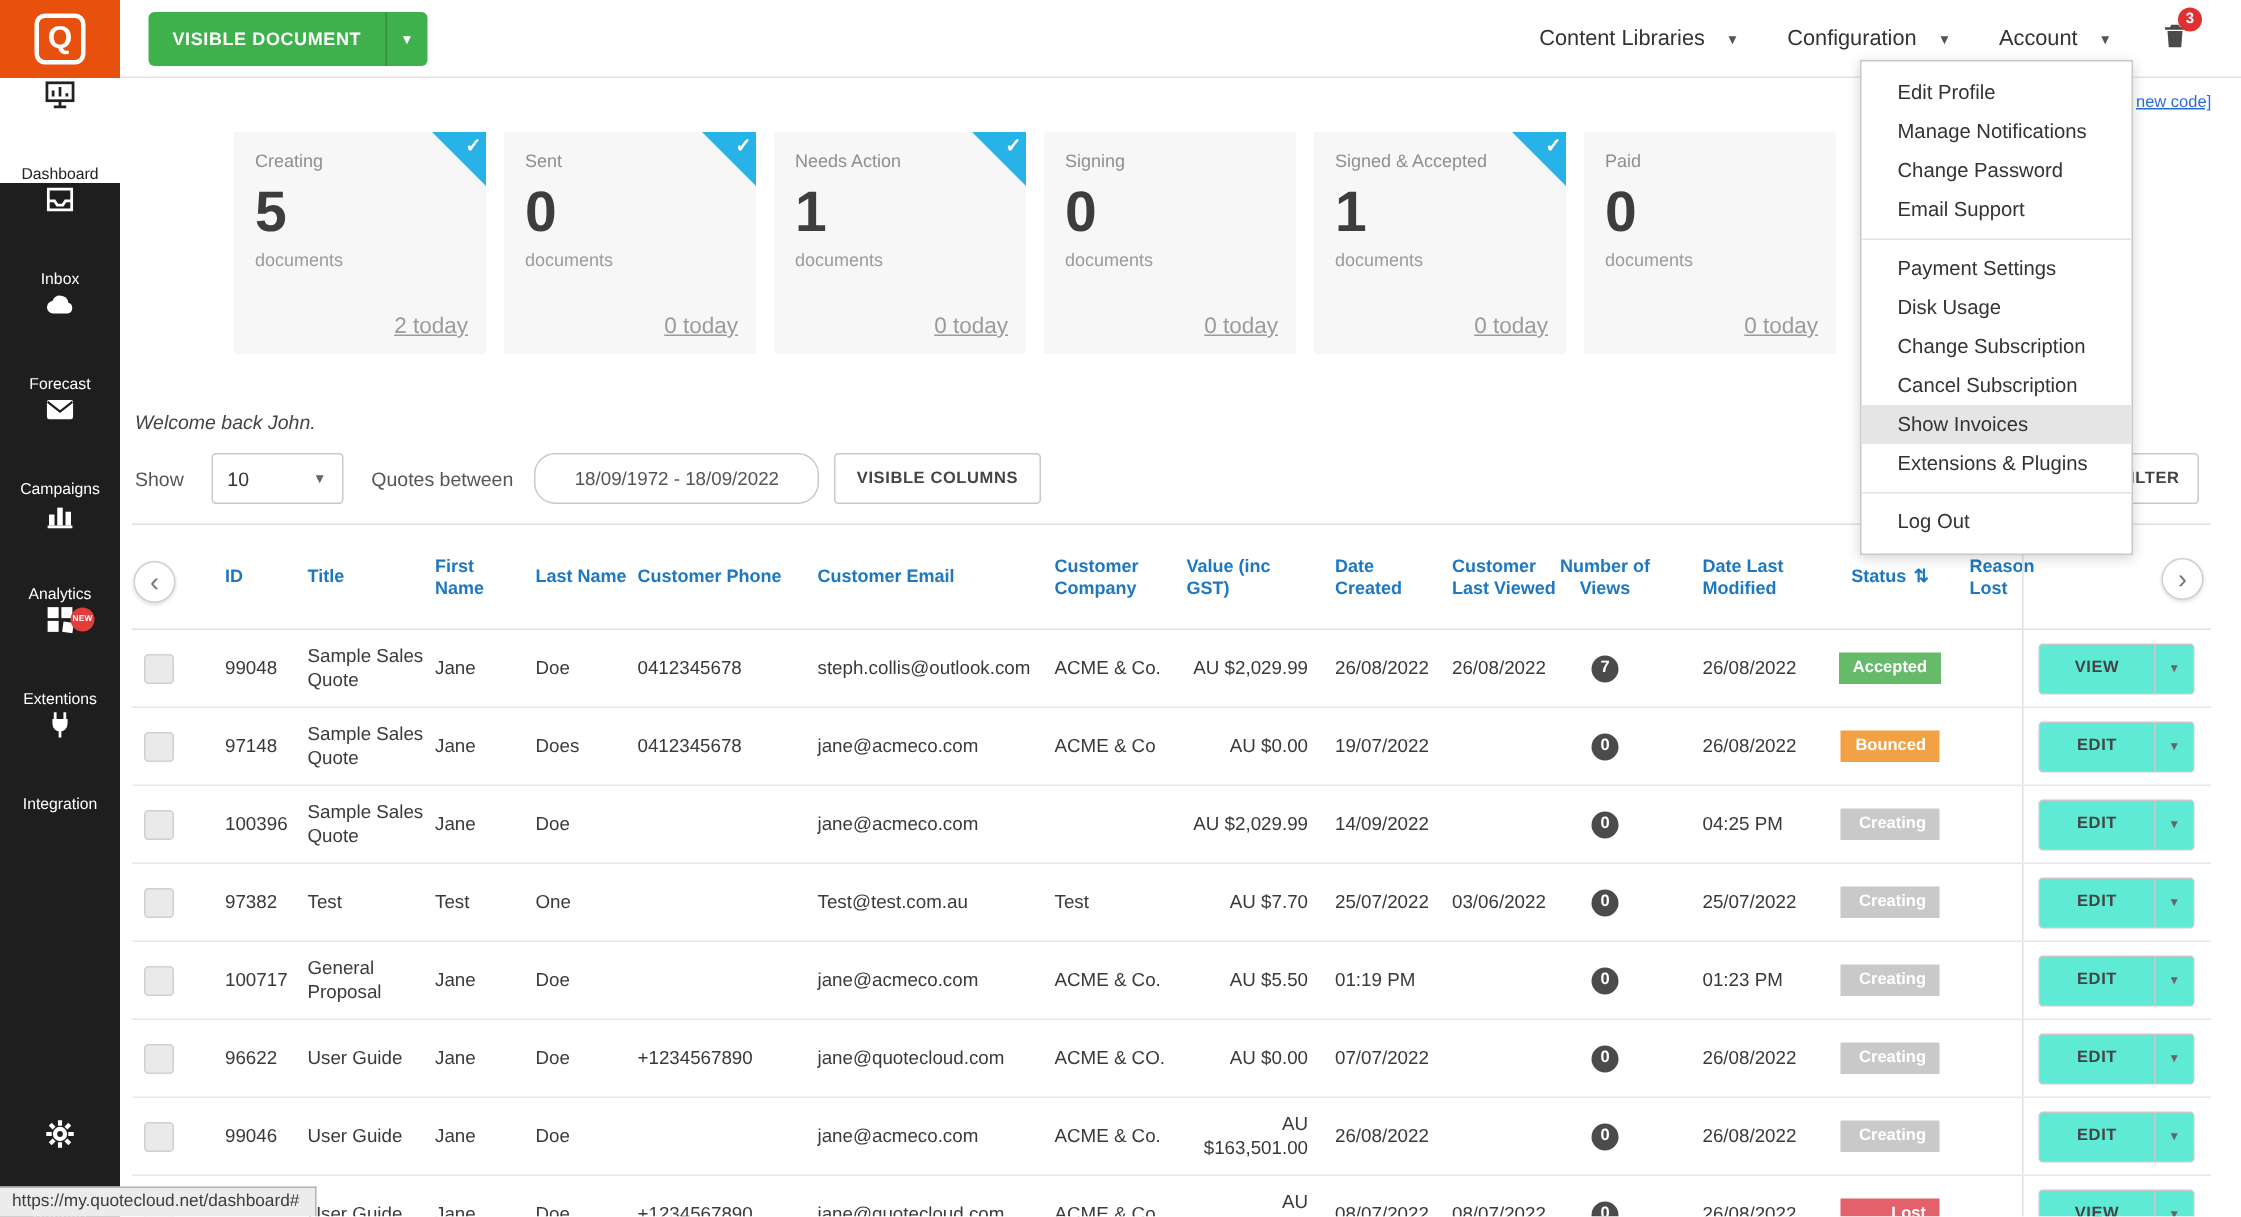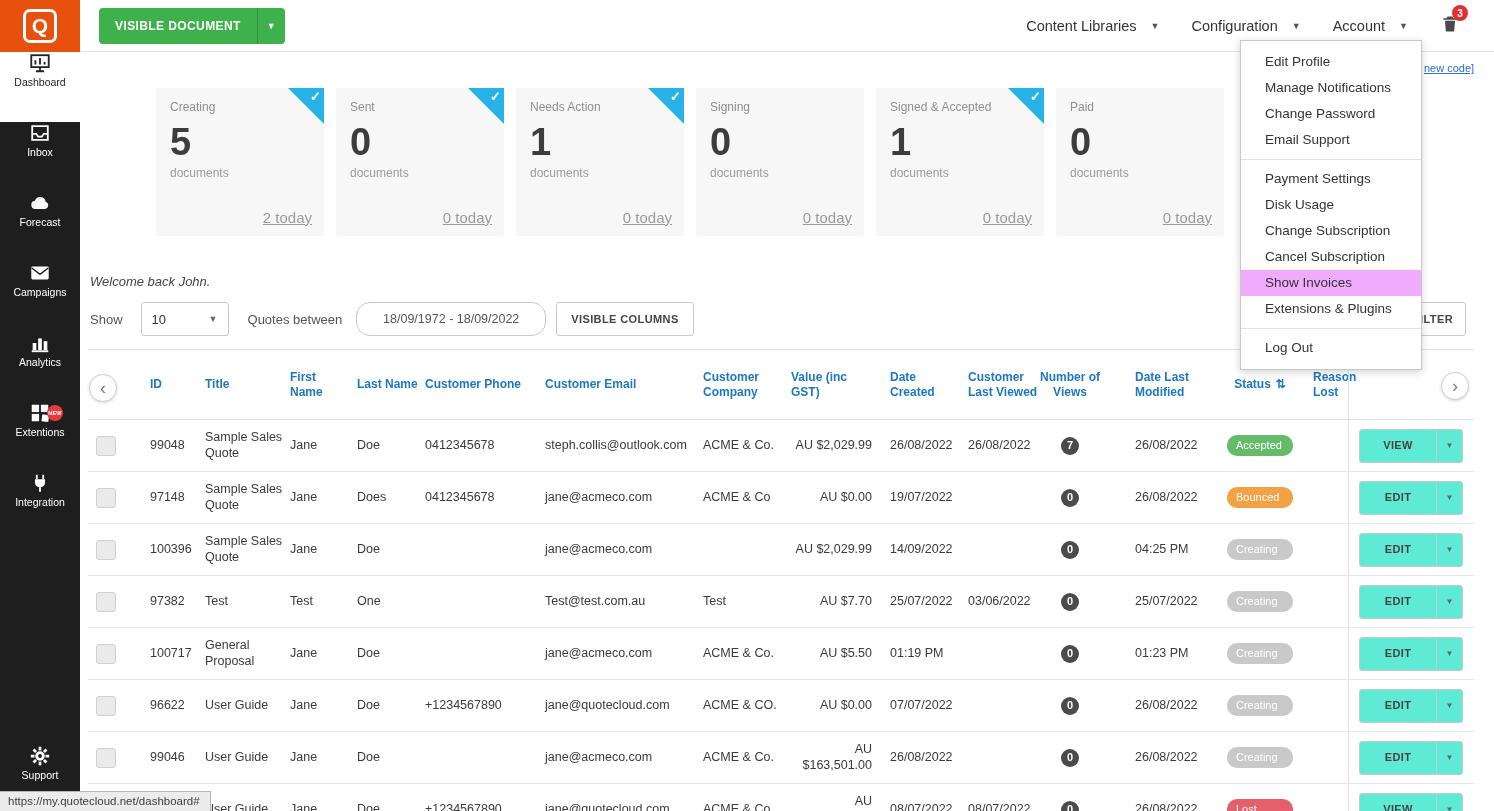--- a/index.html
+++ b/index.html
@@ -6,21 +6,21 @@
   html, body {
     width: 1494px; height: 811px; overflow: hidden; position: relative;
     background: #fff; font-family: "Liberation Sans", sans-serif; color: #333;
   }
 
   
   .sidebar { position: absolute; left: 0; top: 0; width: 80px; height: 811px; background: #1e1e1e; z-index: 50; }
   .logo { width: 80px; height: 52px; background: #e8500e; display: flex; align-items: center; justify-content: center; }
   .logo-inner { width: 34px; height: 34px; border: 3px solid #fff; border-radius: 7px; display: flex; align-items: center; justify-content: center; color: #fff; font-weight: bold; font-size: 21px; }
   .sb-nav { position: absolute; top: 52px; left: 0; width: 80px; }
-  .sb-item { width: 80px; height: 70px; display: flex; flex-direction: column; align-items: center; justify-content: flex-start; gap: 2px; color: #fff; cursor: pointer; position: relative; }
+  .sb-item { width: 80px; height: 70px; display: flex; flex-direction: column; align-items: center; justify-content: space-between; gap: 2px; color: #fff; cursor: pointer; position: relative; }
   .sb-item.active { background: #fff; color: #222; }
   .sb-item svg { display: block; }
   .sb-label { font-size: 10.5px; }
   .fold { stroke: #1e1e1e; }
   .new-badge { position: absolute; top: 3px; right: 17px; width: 16px; height: 16px; border-radius: 50%; background: #e23c3c; color: #fff; font-size: 5.5px; font-weight: bold; display: flex; align-items: center; justify-content: center; letter-spacing: .2px; }
   .sb-bottom { position: absolute; bottom: 0; left: 0; width: 80px; height: 66px; }
 
   
   .topbar { position: absolute; left: 80px; top: 0; right: 0; height: 52px; background: #fff; border-bottom: 1px solid #e3e3e3; z-index: 40; }
   .create-btn { position: absolute; left: 19px; top: 8px; height: 36px; display: inline-flex; align-items: stretch; background: #3fb14c; border-radius: 4px; overflow: hidden; cursor: pointer; }
@@ -76,33 +76,33 @@
   .thead .col-value { justify-content: flex-start; text-align: left; padding-left: 6px; }
   .col-created { width: 80px; padding-left: 10px; }
   .col-viewed { width: 80px; padding-left: 8px; }
   .col-views { width: 60px; justify-content: center; padding: 0; text-align: center; }
   .col-modified { width: 115px; padding-left: 35px; }
   .col-status { width: 90px; justify-content: center; padding: 0; }
   .col-reason { width: 43px; padding-left: 8px; }
   .col-action { width: 126px; border-left: 1px solid #e0e0e0; padding-left: 10px; }
   .checkbox { width: 20px; height: 20px; background: #eaeaea; border: 1px solid #d0d0d0; border-radius: 3px; cursor: pointer; }
   .views-badge { display: inline-flex; width: 18px; height: 18px; border-radius: 50%; background: #4b4b4b; color: #fff; font-size: 11px; font-weight: bold; align-items: center; justify-content: center; }
-  .status-badge { display: inline-block; min-width: 66px; padding: 4px 9px; border-radius: 10px; background: #ccc; color: #fff; font-size: 11px; font-weight: normal; text-align: left; }
+  .status-badge { display: inline-block; min-width: 66px; padding: 4px 9px; border-radius: 0; background: #ccc; color: #fff; font-size: 11px; font-weight: bold; text-align: right; }
   .sort-icon { margin-left: 5px; font-size: 12px; color: #1d78c1; }
   .split-btn { display: inline-flex; height: 34px; border: 1px solid #c9c9c9; border-radius: 3px; background: #5eead4; overflow: hidden; cursor: pointer; }
   .split-main { width: 76px; display: flex; align-items: center; justify-content: center; font-size: 11px; font-weight: bold; color: #444; letter-spacing: .4px; }
   .split-caret { width: 26px; display: flex; align-items: center; justify-content: center; color: #666; font-size: 8px; border-left: 1px solid #c9c9c9; }
   .scroll-arrow { position: absolute; width: 28px; height: 28px; border-radius: 50%; background: #fff; border: 1px solid #cfcfcf; box-shadow: 0 1px 3px rgba(0,0,0,.15); display: flex; align-items: center; justify-content: center; font-size: 18px; color: #777; cursor: pointer; z-index: 5; line-height: 1; }
   .arrow-left { left: 1px; top: 24px; }
   .arrow-right { left: 1353px; top: 22px; }
 
   
   .dropdown { position: absolute; left: 1240px; top: 40px; width: 182px; background: #fff; border: 1px solid #c8c8c8; box-shadow: 0 2px 8px rgba(0,0,0,.18); z-index: 200; padding: 8px 0; }
   .menu-item { height: 26px; line-height: 26px; padding-left: 24px; font-size: 13.5px; color: #333; cursor: pointer; white-space: nowrap; }
-  .menu-item.highlighted { background: #f0abfc; }
+  .menu-item.highlighted { background: #e5e5e5; }
   .menu-divider { border-top: 1px solid #e2e2e2; margin: 6px 0; }
 
   
   .status-bubble { position: absolute; left: 0; bottom: 0; background: #ececec; border: 1px solid #b6b6b6; border-left: 0; border-bottom: 0; padding: 3px 10px 4px 8px; font-size: 11.5px; color: #3d3d3d; z-index: 300; white-space: nowrap; }
 </style>
 </head>
 <body>
 
 <aside class="sidebar">
   <div class="logo">

